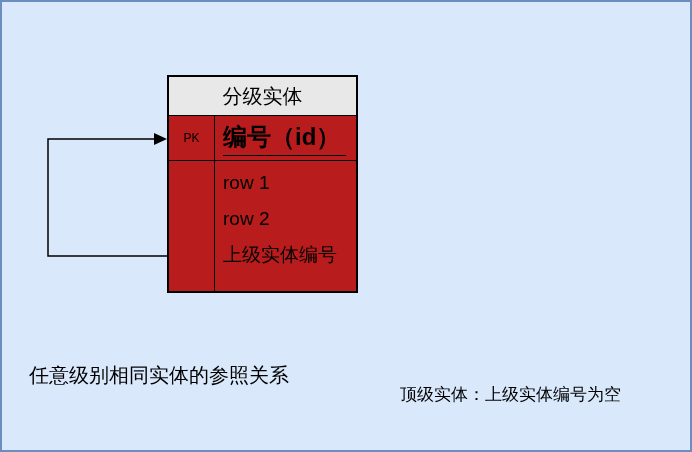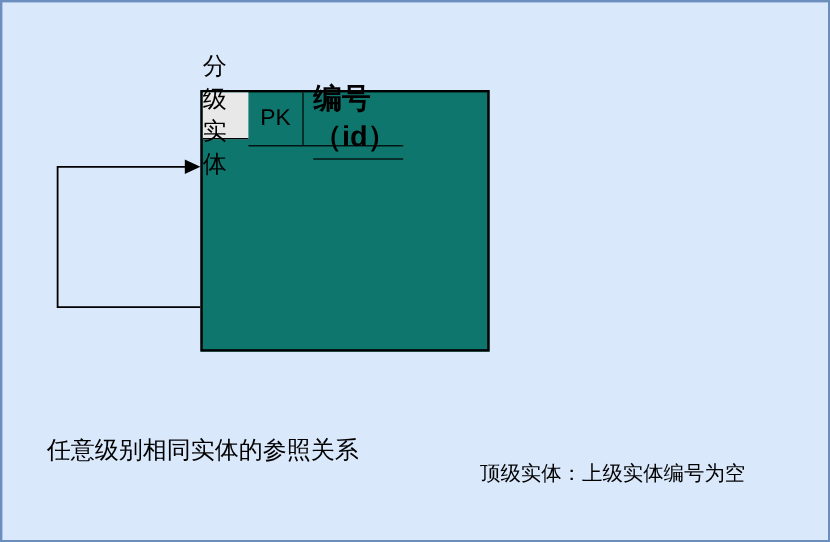--- a/index.html
+++ b/index.html
@@ -5,55 +5,55 @@
   html,body{margin:0;padding:0;}
   body{
     width:692px;height:452px;position:relative;overflow:hidden;
     font-family:"Liberation Sans",sans-serif;
     background:#dae8fc;
     box-sizing:border-box;
     border:2px solid #6c8ebf;
     color:#000;
   }
   .entity{
-    position:absolute;left:165px;top:73px;width:241px;height:218px;
-    box-sizing:border-box;border:2px solid #000;background:#0f766e;
-    display:flex;flex-direction:row;
+    position:absolute;left:165px;top:73px;width:191px;height:218px;
+    box-sizing:border-box;border:2px solid #000;background:#b91c1c;
+    display:flex;flex-direction:column;
   }
   .entity-header{
     height:38px;flex:0 0 38px;background:#e8e8e8;
     border-bottom:1.5px solid #000;
     display:flex;align-items:center;justify-content:center;
     font-size:20px;
   }
   .entity-pkrow{
     height:44px;flex:0 0 44px;border-bottom:1.5px solid #000;
     display:flex;align-items:stretch;
   }
   .pk-cell{
     width:45px;flex:0 0 45px;border-right:1.5px solid #000;
     display:flex;align-items:center;justify-content:center;
-    font-size:19px;
+    font-size:12px;
   }
   .pk-field-cell{
     flex:1;display:flex;align-items:center;padding-left:8px;
   }
   .pk-field{
     font-size:24px;font-weight:bold;
     border-bottom:1.5px solid #000;padding:0 6px 2px 0;
   }
   .entity-body{flex:1;display:flex;align-items:stretch;}
   .body-pk-col{width:45px;flex:0 0 45px;border-right:1.5px solid #000;}
   .body-fields{flex:1;padding-top:4px;}
   .body-row{
     height:36px;display:flex;align-items:center;
     padding-left:8px;font-size:19px;
   }
   .caption-left{
-    position:absolute;left:27px;top:360px;font-size:20px;white-space:nowrap;margin-left:10px;
+    position:absolute;left:27px;top:360px;font-size:20px;white-space:nowrap;
   }
   .caption-right{
     position:absolute;left:398px;top:363px;font-size:17px;white-space:nowrap;margin-top:18px;
   }
   .arrow-overlay{position:absolute;left:0;top:0;pointer-events:none;}
 </style>
 </head>
 <body>
 
 <svg class="arrow-overlay" width="692" height="452" viewBox="0 0 692 452">
@@ -62,16 +62,24 @@
 </svg>
 
 <div class="entity">
   <div class="entity-header">分级实体</div>
   <div class="entity-pkrow">
     <div class="pk-cell">PK</div>
     <div class="pk-field-cell">
       <span class="pk-field">编号（id）</span>
     </div>
   </div>
+  <div class="entity-body">
+    <div class="body-pk-col"></div>
+    <div class="body-fields">
+      <div class="body-row">row 1</div>
+      <div class="body-row">row 2</div>
+      <div class="body-row">上级实体编号</div>
+    </div>
+  </div>
 </div>
 
 <div class="caption-left">任意级别相同实体的参照关系</div>
 <div class="caption-right">顶级实体：上级实体编号为空</div>
 
 </body></html>

